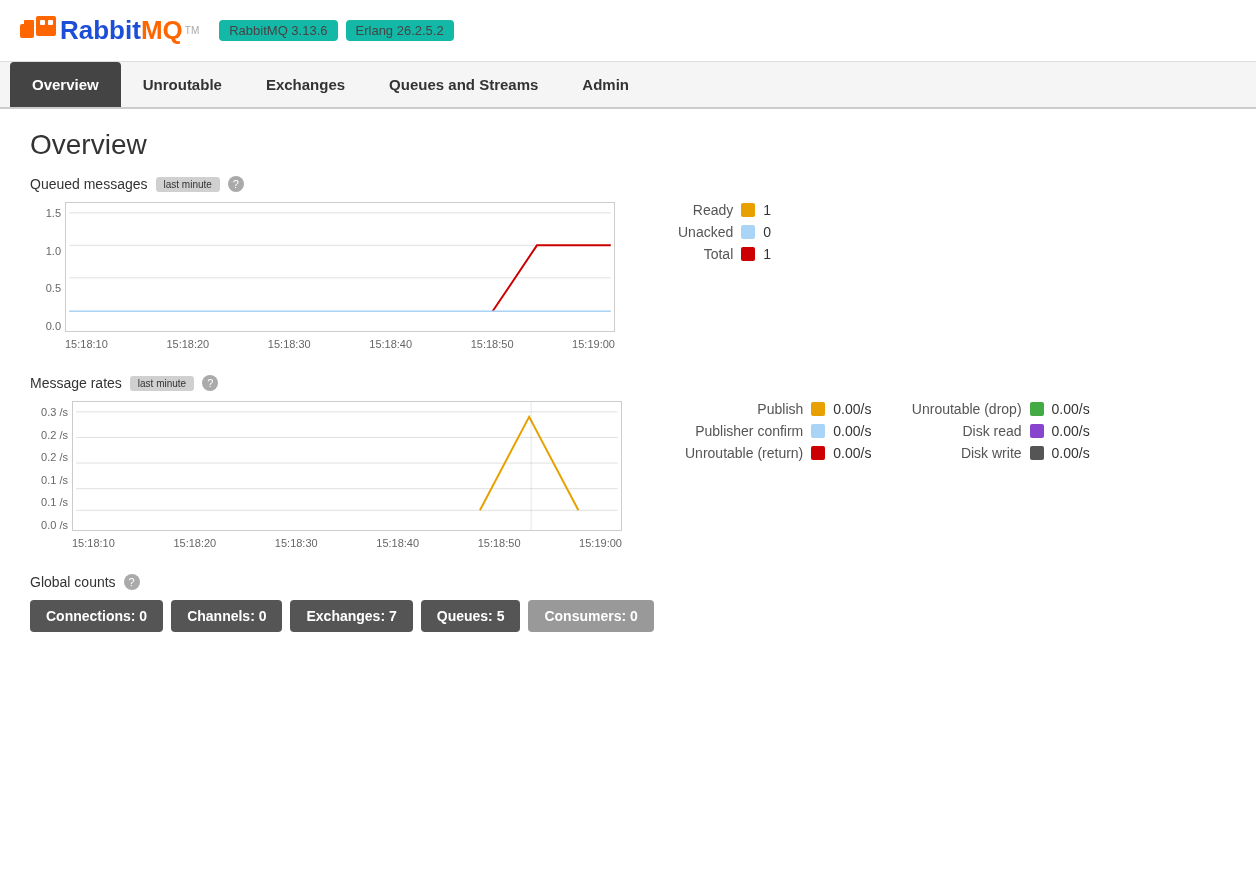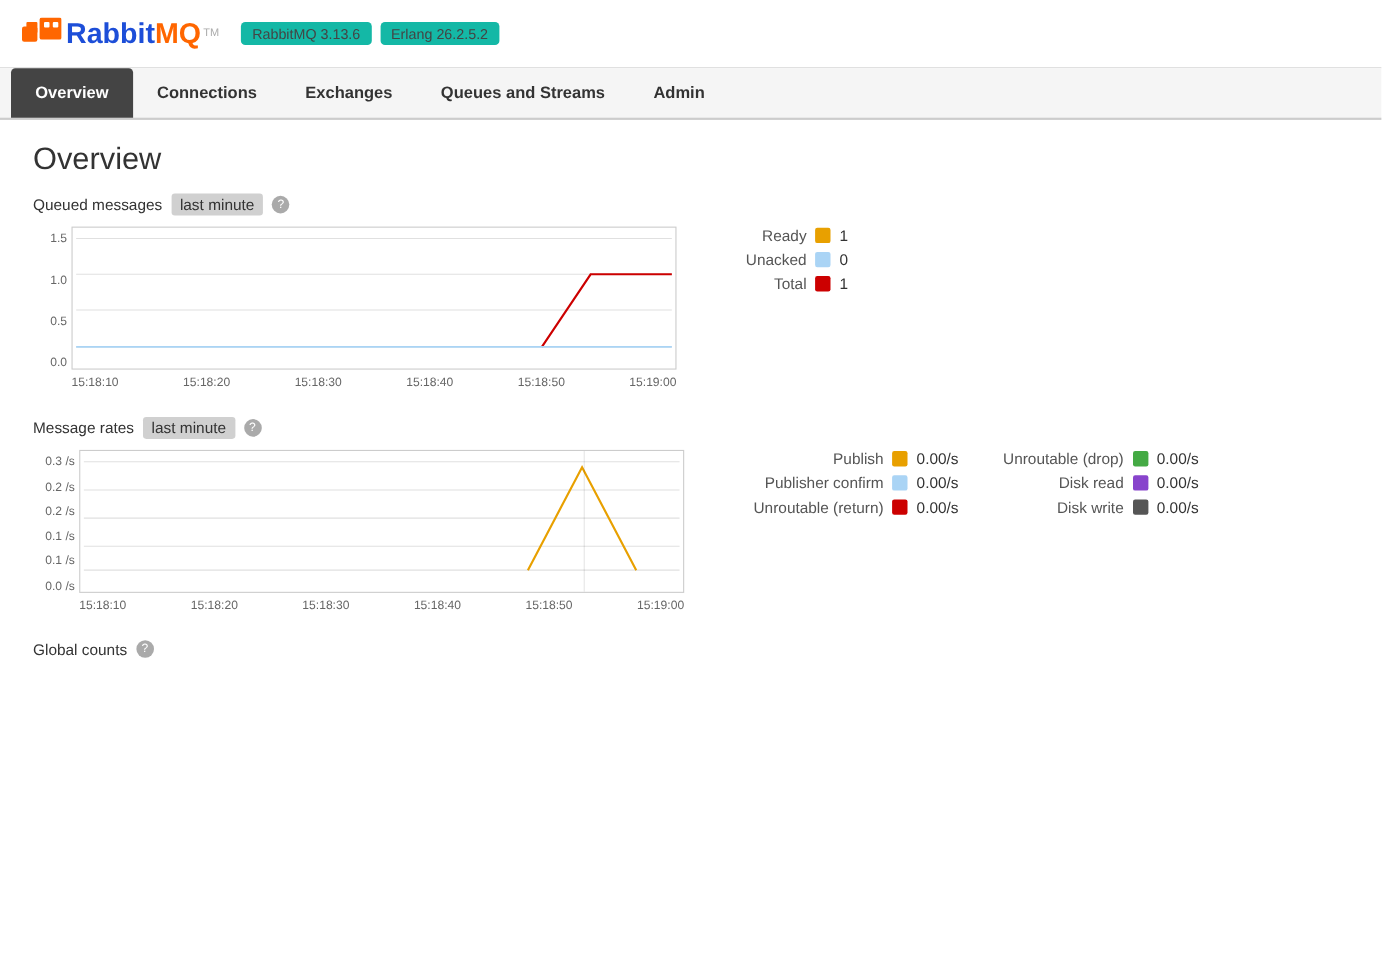--- a/index.html
+++ b/index.html
@@ -21,21 +21,21 @@
     .page-title { font-size: 28px; font-weight: normal; color: #333; margin-bottom: 15px; }
 
     
     .section { margin-bottom: 25px; }
     .section-header { background: #e8e8e8; padding: 8px 15px; font-weight: bold; font-size: 14px; display: flex; align-items: center; margin-bottom: 15px; }
     .triangle { width: 0; height: 0; border-left: 6px solid transparent; border-right: 6px solid transparent; border-top: 8px solid #666; margin-right: 8px; }
 
     
     .chart-section { margin-bottom: 25px; }
     .chart-label { font-size: 14px; margin-bottom: 10px; display: flex; align-items: center; gap: 8px; }
-    .chart-label .time-badge { background: #d0d0d0; padding: 2px 8px; border-radius: 3px; font-size: 14px; text-align: center; }
+    .chart-label .time-badge { background: #d0d0d0; padding: 2px 8px; border-radius: 3px; font-size: 10px; text-align: center; }
     .question-mark { background: #aaa; color: #fff; border-radius: 50%; width: 16px; height: 16px; display: inline-flex; align-items: center; justify-content: center; font-size: 11px; cursor: pointer; }
 
     .chart-container { display: flex; gap: 63px; align-items: flex-start; }
     .chart-svg { border: 1px solid #ccc; background: #fff; }
     .chart-legend { display: flex; flex-direction: column; gap: 6px; }
     .legend-row { display: flex; align-items: center; gap: 8px; font-size: 14px; min-width: 120px; }
     .legend-label { text-align: right; flex: 1; color: #555; }
     .legend-color { width: 14px; height: 14px; border-radius: 2px; flex-shrink: 0; }
     .legend-value { min-width: 40px; color: #333; }
 
@@ -63,21 +63,21 @@
     <span style="font-size:26px;font-weight:bold;color:#1d4ed8;">Rabbit</span>
     <span style="font-size:26px;font-weight:bold;color:#f60;">MQ</span>
     <span style="font-size:10px;color:#aaa;margin-left:2px;vertical-align:super;">TM</span>
   </div>
   <span class="version-badge">RabbitMQ 3.13.6</span>
   <span class="version-badge">Erlang 26.2.5.2</span>
 </div>
 
 <nav class="nav">
   <a class="nav-item active">Overview</a>
-  <a class="nav-item">Connections</a>
+  <a class="nav-item">Unroutable</a>
   <a class="nav-item">Exchanges</a>
   <a class="nav-item">Queues and Streams</a>
   <a class="nav-item">Admin</a>
 </nav>
 
 <div class="main">
   <h1 class="page-title">Overview</h1>
 
   <div class="section">
 
@@ -222,16 +222,23 @@
           </div>
         </div>
       </div>
     </div>
 
     <div class="section">
       <div class="global-counts-label">
         <span>Global counts</span>
         <span class="question-mark">?</span>
       </div>
+      <div class="count-buttons">
+        <button class="count-btn">Connections: 0</button>
+        <button class="count-btn">Channels: 0</button>
+        <button class="count-btn">Exchanges: 7</button>
+        <button class="count-btn">Queues: 5</button>
+        <button class="count-btn disabled">Consumers: 0</button>
+      </div>
     </div>
 
   </div>
 </div>
 
 </body></html>

